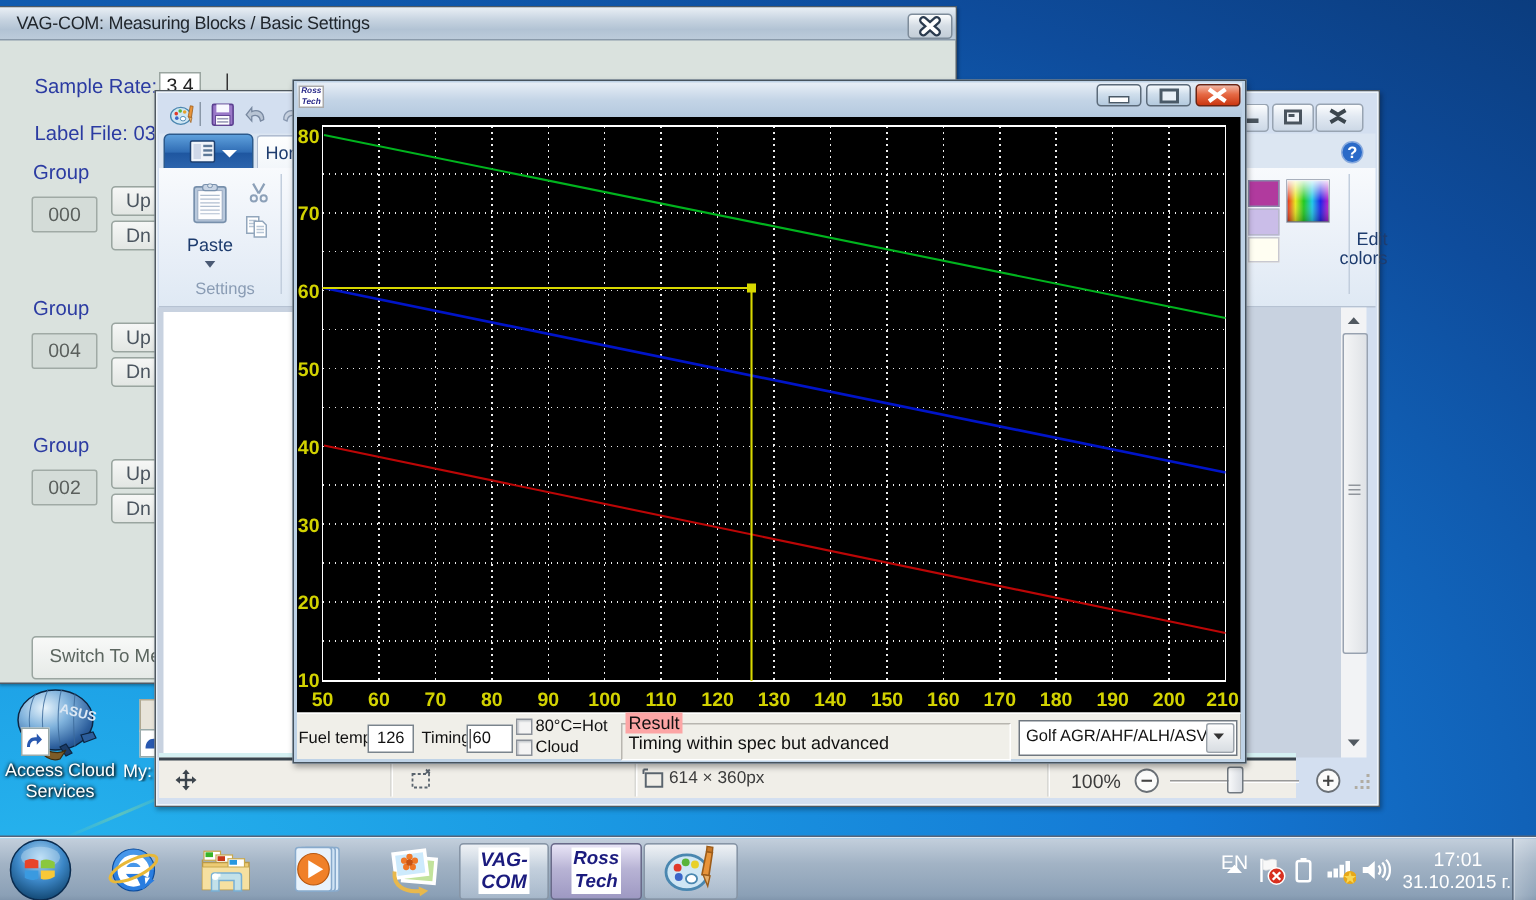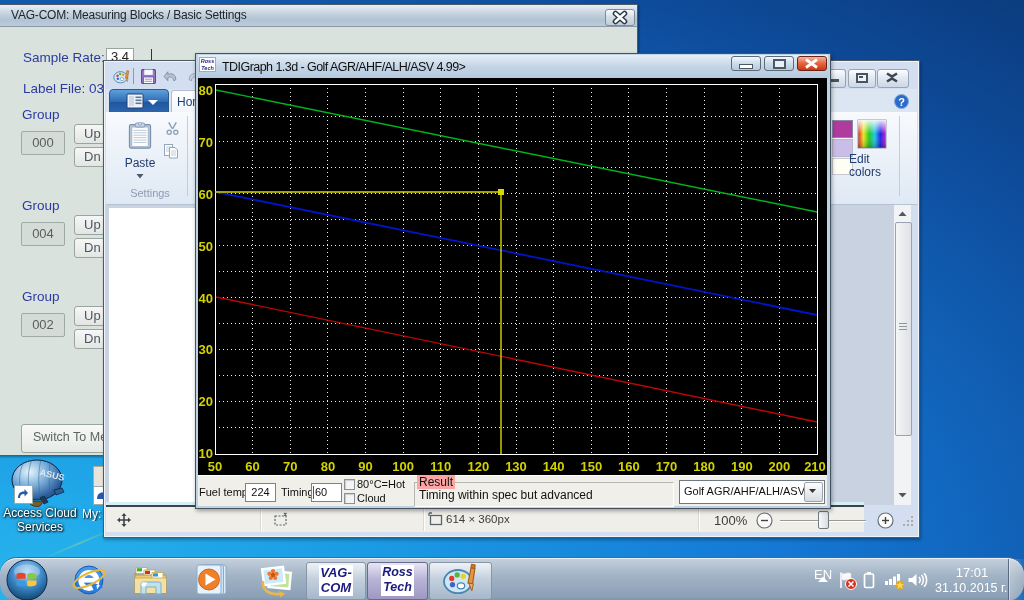--- a/index.html
+++ b/index.html
@@ -29,21 +29,21 @@
 #tdi{left:195px;top:53px;width:634px;height:454px;background:#bed2e6;border:1px solid #46535e;box-shadow:1px 2px 4px rgba(0,0,0,.35);}
 #tdititle{position:absolute;left:2px;top:1px;right:2px;height:24px;
  background:linear-gradient(#e7eef6,#c3d4e6 50%,#b3c8de);color:#101010;font-size:13px;}
 .capbtn{position:absolute;top:2px;width:28px;height:13px;border-radius:3px;border:1px solid #5c6b7a;}
 .capbtn.lite{background:linear-gradient(#f5f9fc,#cfdeec 45%,#b4cade);}
 .capbtn.red{background:linear-gradient(#f2b5a2,#e66a45 45%,#cb3711);border-color:#6b2413;}
 #tdiclient{position:absolute;left:2px;top:24px;width:629px;height:428px;background:#000;}
 #tdibar{position:absolute;left:2px;top:421px;width:629px;height:30px;background:#f0efe9;border-top:1px solid #fff;font-size:11px;color:#111;}
 
 #taskbar{left:0;top:558px;width:1024px;height:42px;
- background:linear-gradient(#c3cfdc,#a2b3c5 40%,#8ba0b6 90%,#7e93aa);border-top:1px solid #e9eff5;box-shadow:0 -1px 0 #55657a;border-radius:17px;}
+ background:linear-gradient(#c3cfdc,#a2b3c5 40%,#8ba0b6 90%,#7e93aa);border-top:1px solid #e9eff5;box-shadow:0 -1px 0 #55657a;}
 .taskbtn{position:absolute;top:3px;height:36px;border:1px solid #8795a6;border-radius:3px;
  background:linear-gradient(rgba(255,255,255,.75),rgba(225,233,242,.55) 45%,rgba(196,209,224,.5));}
 .applabel{position:absolute;background:#fff;font-weight:bold;font-style:italic;color:#1b1b7e;text-align:center;}
 </style></head>
 <body>
 <div class="beam" style="left:40px;top:542px;width:80px;transform:rotate(-23deg);opacity:.7;"></div>
 
 <div class="abs" style="left:0;top:455px;width:103px;height:103px;">
   <svg width="60" height="50" style="position:absolute;left:10px;top:3px;">
     <defs>
@@ -209,21 +209,21 @@
           </linearGradient>
         <linearGradient id="rb2" x1="0" y1="0" x2="0" y2="1">
             <stop offset="0" stop-color="#fff" stop-opacity=".9"></stop>
             <stop offset=".5" stop-color="#fff" stop-opacity="0"></stop>
             <stop offset="1" stop-color="#000" stop-opacity=".25"></stop>
           </linearGradient>
         </defs>
       <rect x="1" y="1" width="28" height="28" fill="url(#rb1)" stroke="#9098a8" stroke-width="1"></rect>
       <rect x="1" y="1" width="28" height="28" fill="url(#rb2)"></rect>
     </svg>
-    <div class="abs" style="left:743px;top:41px;width:46px;text-align:left;font-size:12px;color:#1e3c6e;line-height:13px;">Edit<br>colors</div>
+    <div class="abs" style="left:773px;top:41px;width:46px;text-align:right;font-size:12px;color:#1e3c6e;line-height:13px;">Edit<br>colors</div>
     <div class="abs" style="left:793px;top:4px;width:1px;height:80px;background:#c2cedd;"></div>
   </div>
 
   <div class="abs" style="left:1px;top:144px;width:789px;height:300px;background:#c8d2e0;"></div>
 
   <div class="abs" style="left:5px;top:147px;width:615px;height:297px;background:#fff;"></div>
 
   <div class="abs" style="left:790px;top:144px;width:17px;height:300px;background:#f2f3f5;">
     <svg width="17" height="17" style="position:absolute;left:0;top:1px;">
         <path d="M4.5 10 L8.5 5.5 L12.5 10 Z" fill="#505860"></path>
@@ -293,21 +293,20 @@
       <text x="7.5" y="11.5" text-anchor="middle" font-size="11" font-weight="bold" fill="#fff" font-family="Liberation Sans">?</text>
     </svg>
 </div>
 
 <div id="tdi" class="abs">
   <div id="tdititle">
     <div class="abs" style="left:1px;top:2px;width:15px;height:13px;background:#fff;border:1px solid #aaa;">
       <div style="font-size:5.5px;font-weight:bold;font-style:italic;color:#282888;line-height:6.5px;text-align:center;">Ross</div>
       <div style="font-size:5.5px;font-weight:bold;font-style:italic;color:#282888;line-height:6px;text-align:center;">Tech</div>
     </div>
-    <div class="abs" style="left:24px;top:0;line-height:24px;font-size:12.5px;letter-spacing:-0.55px;white-space:nowrap;">TDIGraph 1.3d - Golf AGR/AHF/ALH/ASV 4.99&gt;</div>
   </div>
   <div class="capbtn lite" style="left:535px;">
       <div style="position:absolute;left:7px;top:7px;width:12px;height:3px;background:#fff;border:1px solid #4a5a68;"></div>
     </div>
   <div class="capbtn lite" style="left:568px;">
       <div style="position:absolute;left:8px;top:2px;width:9px;height:6px;background:#e8f0f8;border:2px solid #4a5a68;"></div>
     </div>
   <div class="capbtn red" style="left:601px;">
       <svg width="27" height="13" style="position:absolute;left:0;top:0;">
         <path d="M8 2.5 L13.5 6.5 L19 2.5 M8 10.5 L13.5 6.5 L19 10.5" stroke="#fff" stroke-width="2.8" fill="none"></path>
@@ -380,21 +379,21 @@
       <text x="468.5" y="392.5" text-anchor="middle">170</text>
       <text x="506.1" y="392.5" text-anchor="middle">180</text>
       <text x="543.8" y="392.5" text-anchor="middle">190</text>
       <text x="581.4" y="392.5" text-anchor="middle">200</text>
       <text x="617" y="392.5" text-anchor="middle">210</text>
     </g>
    </svg>
   </div>
   <div id="tdibar">
     <div class="abs" style="left:1px;top:10px;">Fuel temp</div>
-    <div class="abs" style="left:47px;top:7px;width:29px;height:17px;background:#fff;border:1px solid #7a848c;text-align:center;line-height:17px;">224</div>
+    <div class="abs" style="left:47px;top:7px;width:29px;height:17px;background:#fff;border:1px solid #7a848c;text-align:center;line-height:17px;">126</div>
     <div class="abs" style="left:83px;top:10px;">Timing</div>
     <div class="abs" style="left:113px;top:7px;width:26px;height:17px;background:#fff;border:1px solid #7a848c;line-height:17px;padding-left:3px;">60<div class="abs" style="left:1px;top:2px;width:1px;height:13px;background:#555;"></div></div>
     <div class="abs" style="left:146px;top:3px;width:9px;height:9px;background:#f4f4f4;border:1px solid #8a9098;box-shadow:inset 1px 1px 1px #c8ccd0;"></div>
     <div class="abs" style="left:159px;top:2px;">80°C=Hot</div>
     <div class="abs" style="left:146px;top:17px;width:9px;height:9px;background:#f4f4f4;border:1px solid #8a9098;box-shadow:inset 1px 1px 1px #c8ccd0;"></div>
     <div class="abs" style="left:159px;top:16px;">Cloud</div>
     <div class="abs" style="left:216px;top:6px;width:258px;height:23px;border:1px solid #d0cec8;border-color:#b8b6b0 #fff #fff #b8b6b0;"></div>
     <div class="abs" style="left:219px;top:-1px;background:#fca5a5;padding:0 2px;font-size:12px;">Result</div>
     <div class="abs" style="left:221px;top:12px;font-size:12px;">Timing within spec but advanced</div>
     <div class="abs" style="left:481px;top:4px;width:144px;height:22px;background:#fff;border:1px solid #707880;">

